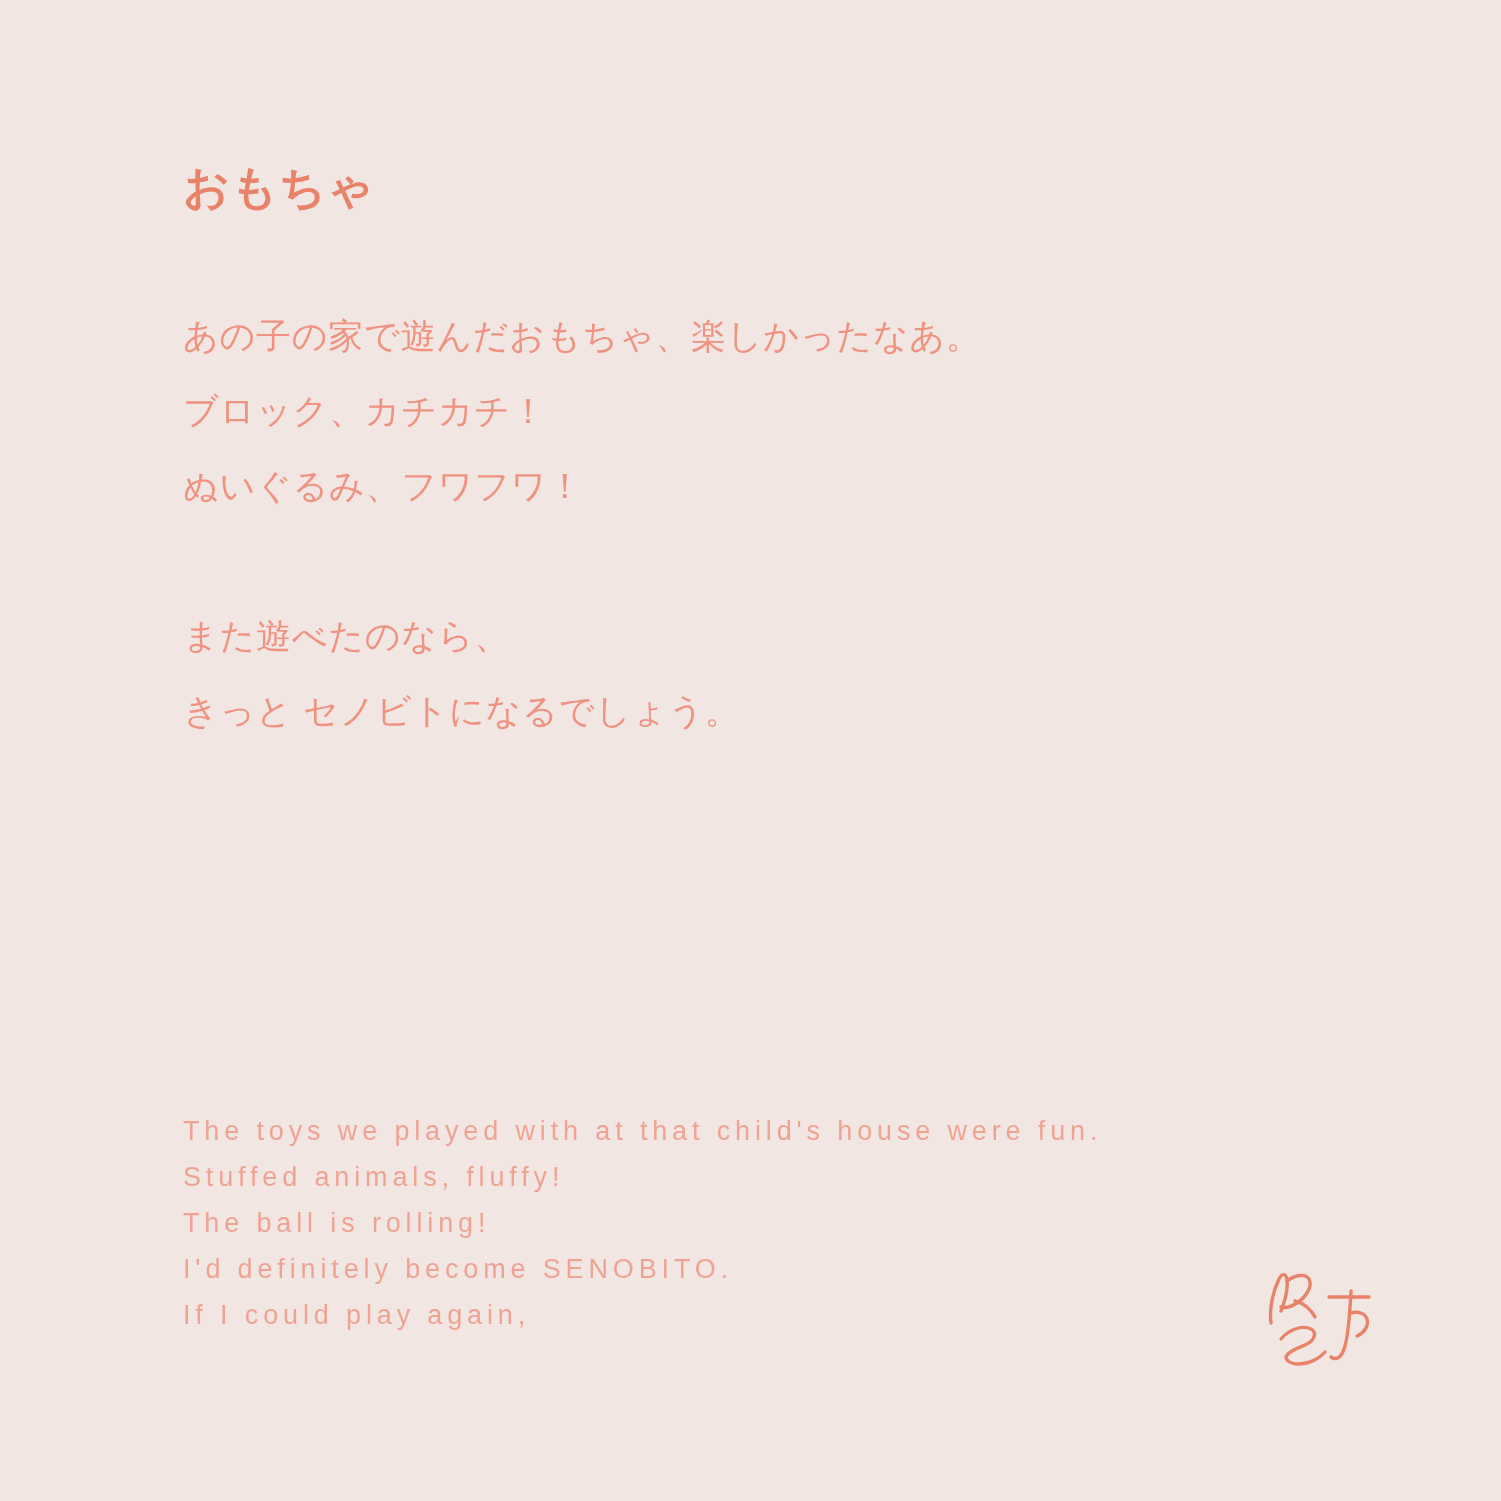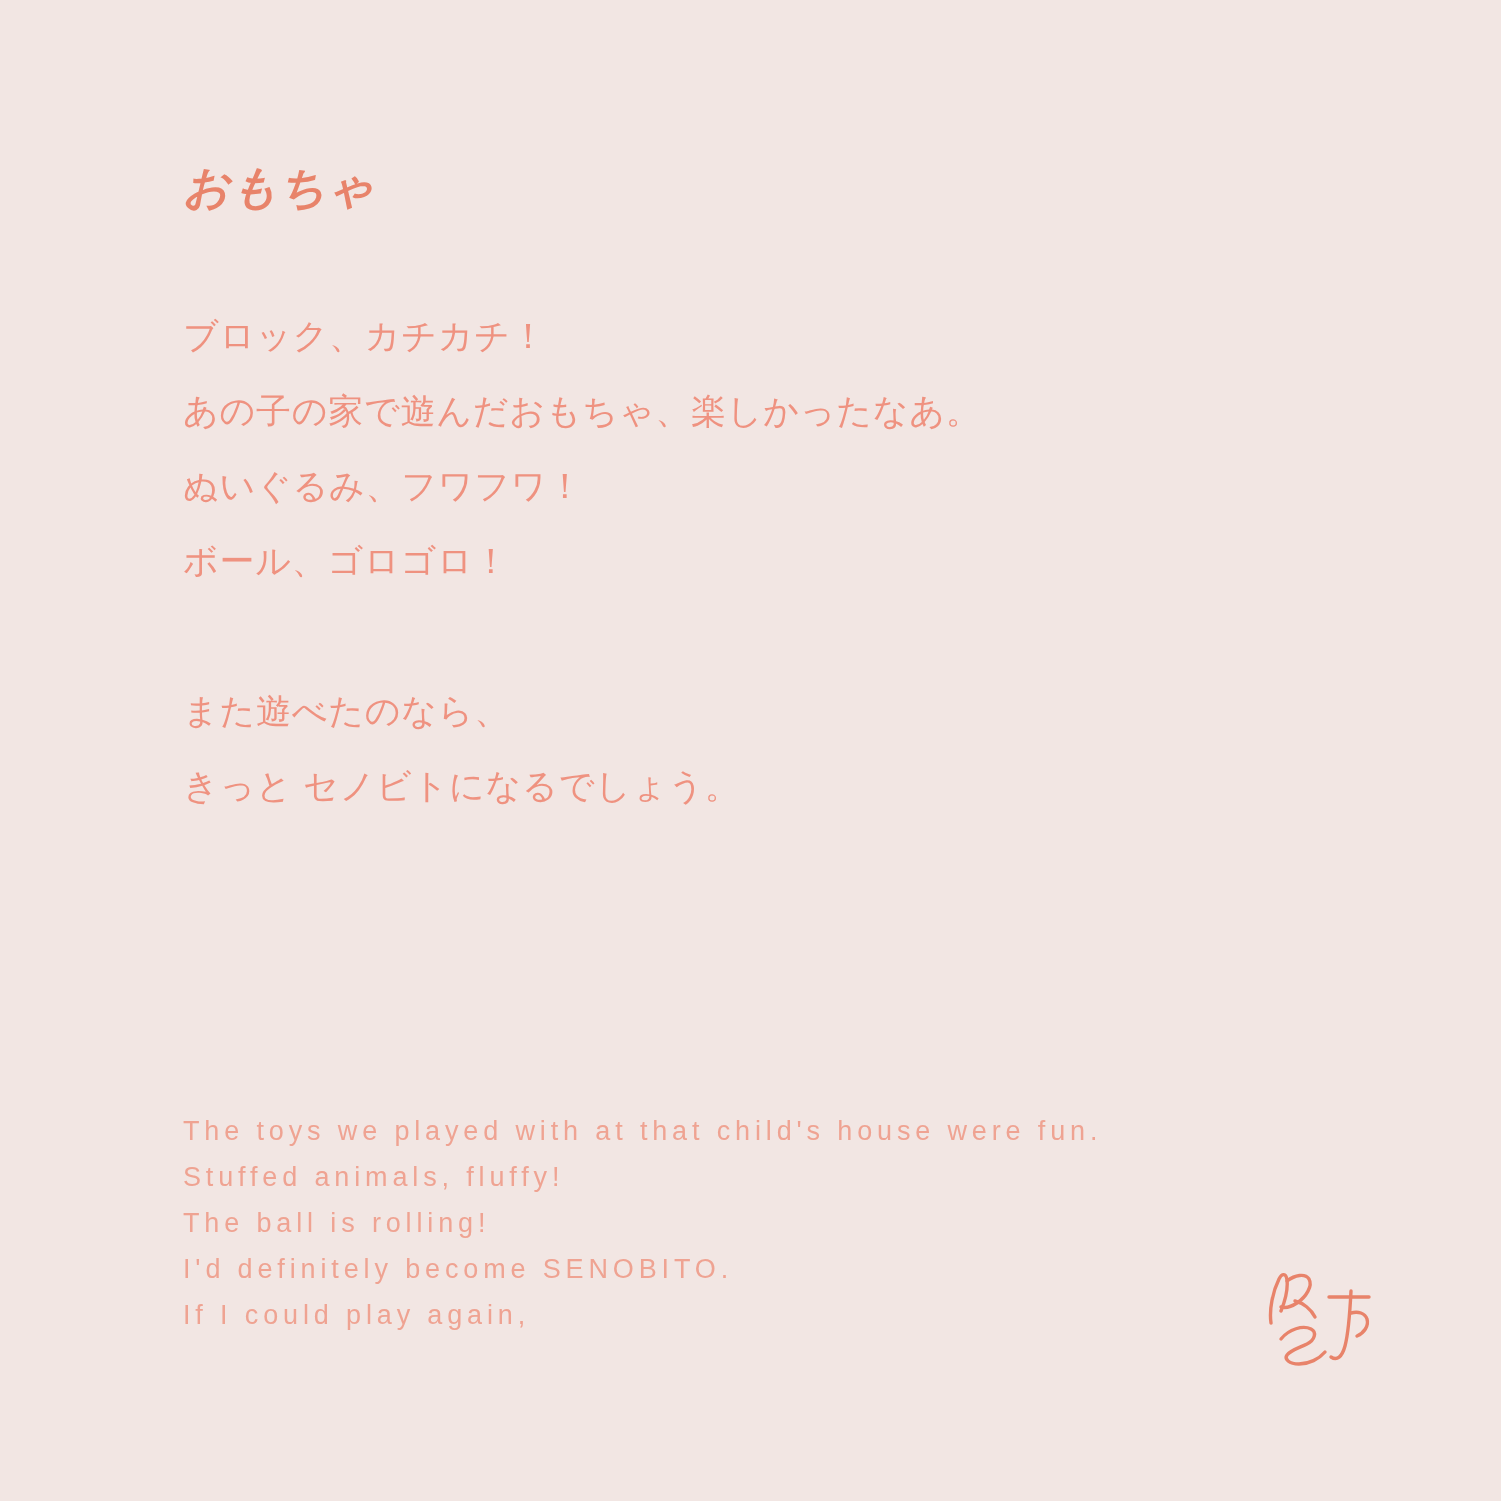--- a/index.html
+++ b/index.html
@@ -20,21 +20,20 @@
   }
   .poem-title {
     position: absolute;
     left: 183px;
     top: 160px;
     font-size: 46px;
     font-weight: 700;
     color: #e8836a;
     letter-spacing: 0.02em;
     line-height: 1.2;
-    font-style: italic;
   }
   .poem-body {
     position: absolute;
     left: 183px;
     top: 318px;
     width: 1000px;
   }
   .poem-line {
     font-size: 35px;
     color: #ef9280;
@@ -73,24 +72,23 @@
   }
 </style>
 </head>
 <body>
 
 <div class="page">
 
   <div class="poem-title">おもちゃ</div>
 
   <div class="poem-body">
+    <div class="poem-line">あの子の家で遊んだおもちゃ、楽しかったなあ。</div>
     <div class="poem-line">ブロック、カチカチ！</div>
-    <div class="poem-line">あの子の家で遊んだおもちゃ、楽しかったなあ。</div>
     <div class="poem-line">ぬいぐるみ、フワフワ！</div>
-    <div class="poem-line">ボール、ゴロゴロ！</div>
     <div class="poem-line blank"></div>
     <div class="poem-line">また遊べたのなら、</div>
     <div class="poem-line">きっと セノビトになるでしょう。</div>
   </div>
 
   <div class="translation">
     <div class="trans-line">The toys we played with at that child's house were fun.</div>
     <div class="trans-line">Stuffed animals, fluffy!</div>
     <div class="trans-line">The ball is rolling!</div>
     <div class="trans-line">I'd definitely become SENOBITO.</div>

